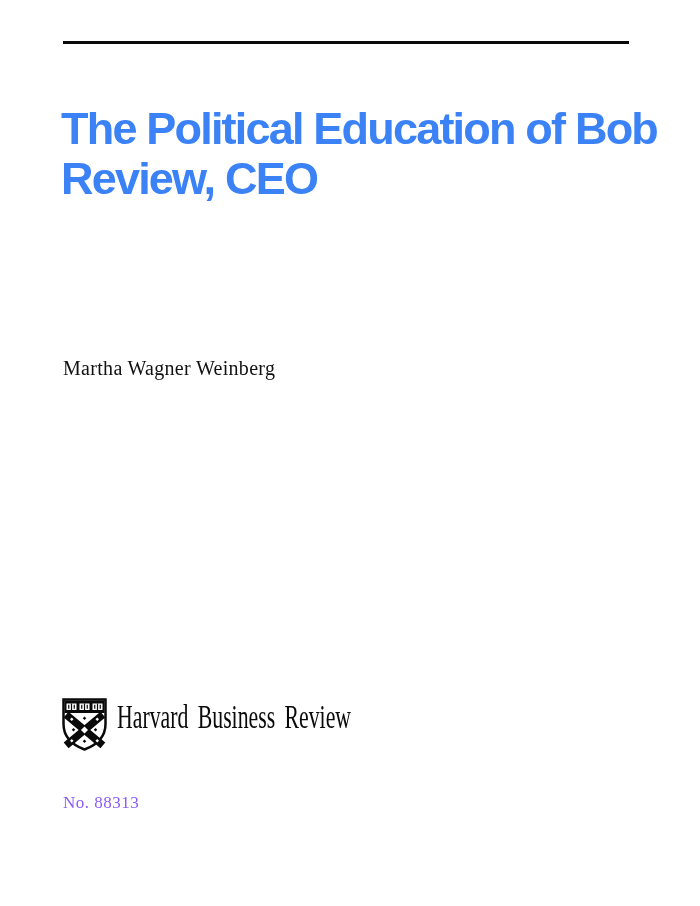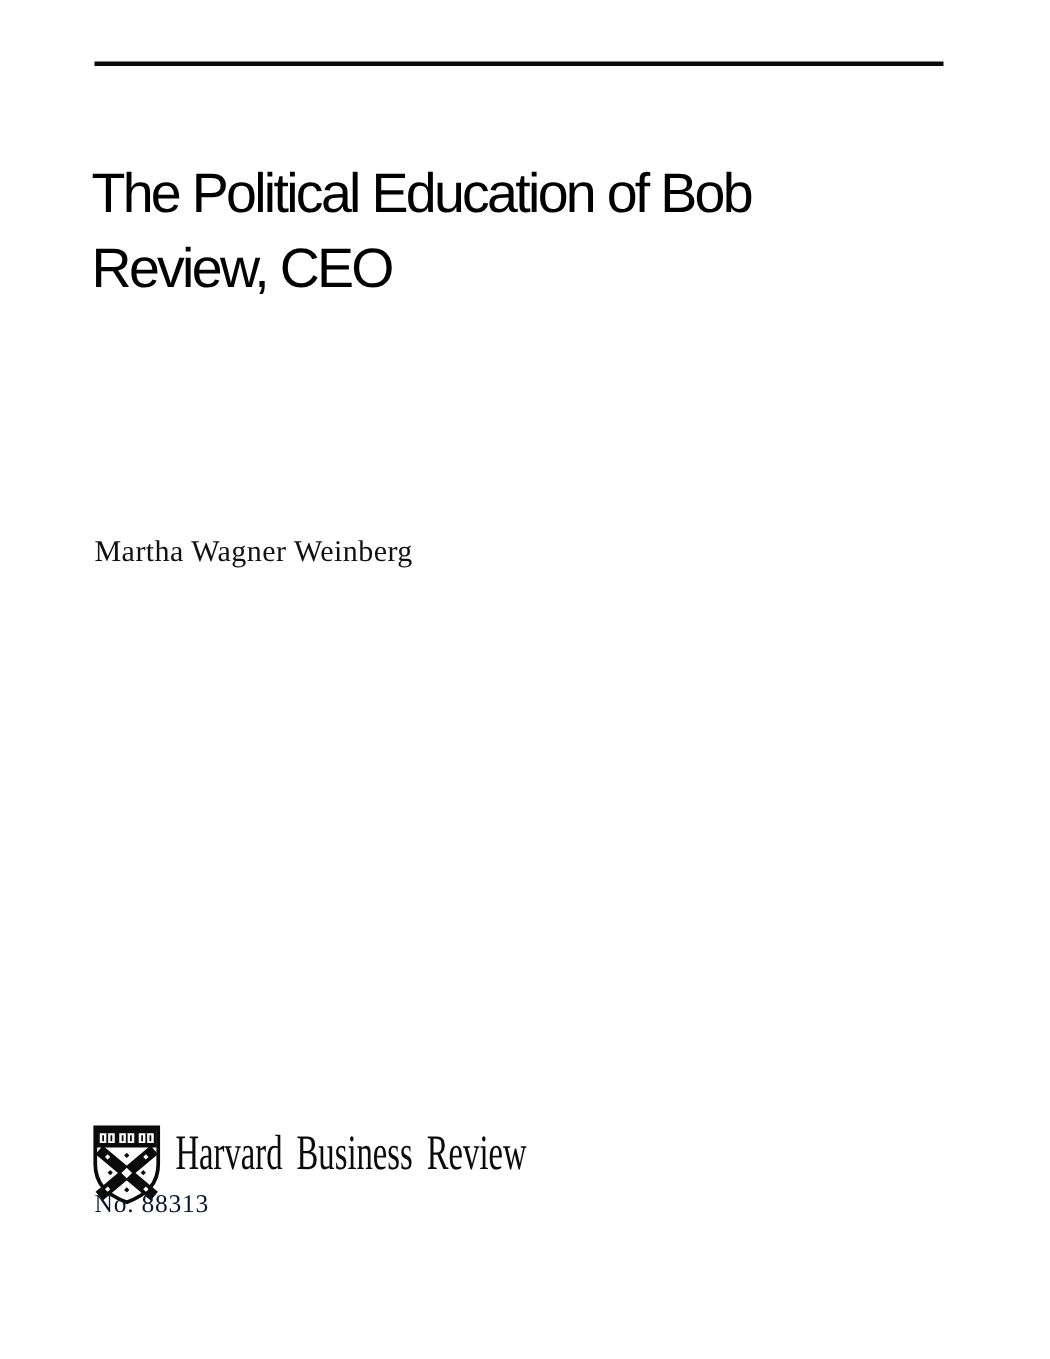--- a/index.html
+++ b/index.html
@@ -24,40 +24,40 @@
     height: 3px;
     background: #0a0a0a;
   }
   .title {
     position: absolute;
     left: 61px;
     top: 104px;
     width: 600px;
     margin: 0;
     font-family: "Liberation Sans", sans-serif;
-    font-weight: 400;
-    font-size: 37px;
+    font-weight: 700;
+    font-size: 45px;
     line-height: 50px;
     letter-spacing: -1.8px;
-    color: #000000;
+    color: #3b82f6;
   }
   .author {
     position: absolute;
     left: 63px;
     top: 357px;
     margin: 0;
     font-family: "Liberation Serif", serif;
     font-size: 20px;
     letter-spacing: 0.3px;
     color: #111111;
   }
   .logo {
     position: absolute;
     left: 62px;
-    top: 750px;
+    top: 698px;
     width: 400px;
     height: 53px;
   }
   .shield {
     position: absolute;
     left: 0;
     top: 0;
     width: 45px;
     height: 53px;
     display: block;
@@ -77,21 +77,21 @@
     transform-origin: left top;
   }
   .doc-number {
     position: absolute;
     left: 63px;
     top: 793px;
     margin: 0;
     font-family: "Liberation Serif", serif;
     font-size: 17px;
     letter-spacing: 0.5px;
-    color: #0f172a;
+    color: #8b5cf6;
   }
 </style>
 </head>
 <body>
 
 <div class="page">
 
   <div class="rule"></div>
 
   <h1 class="title">

